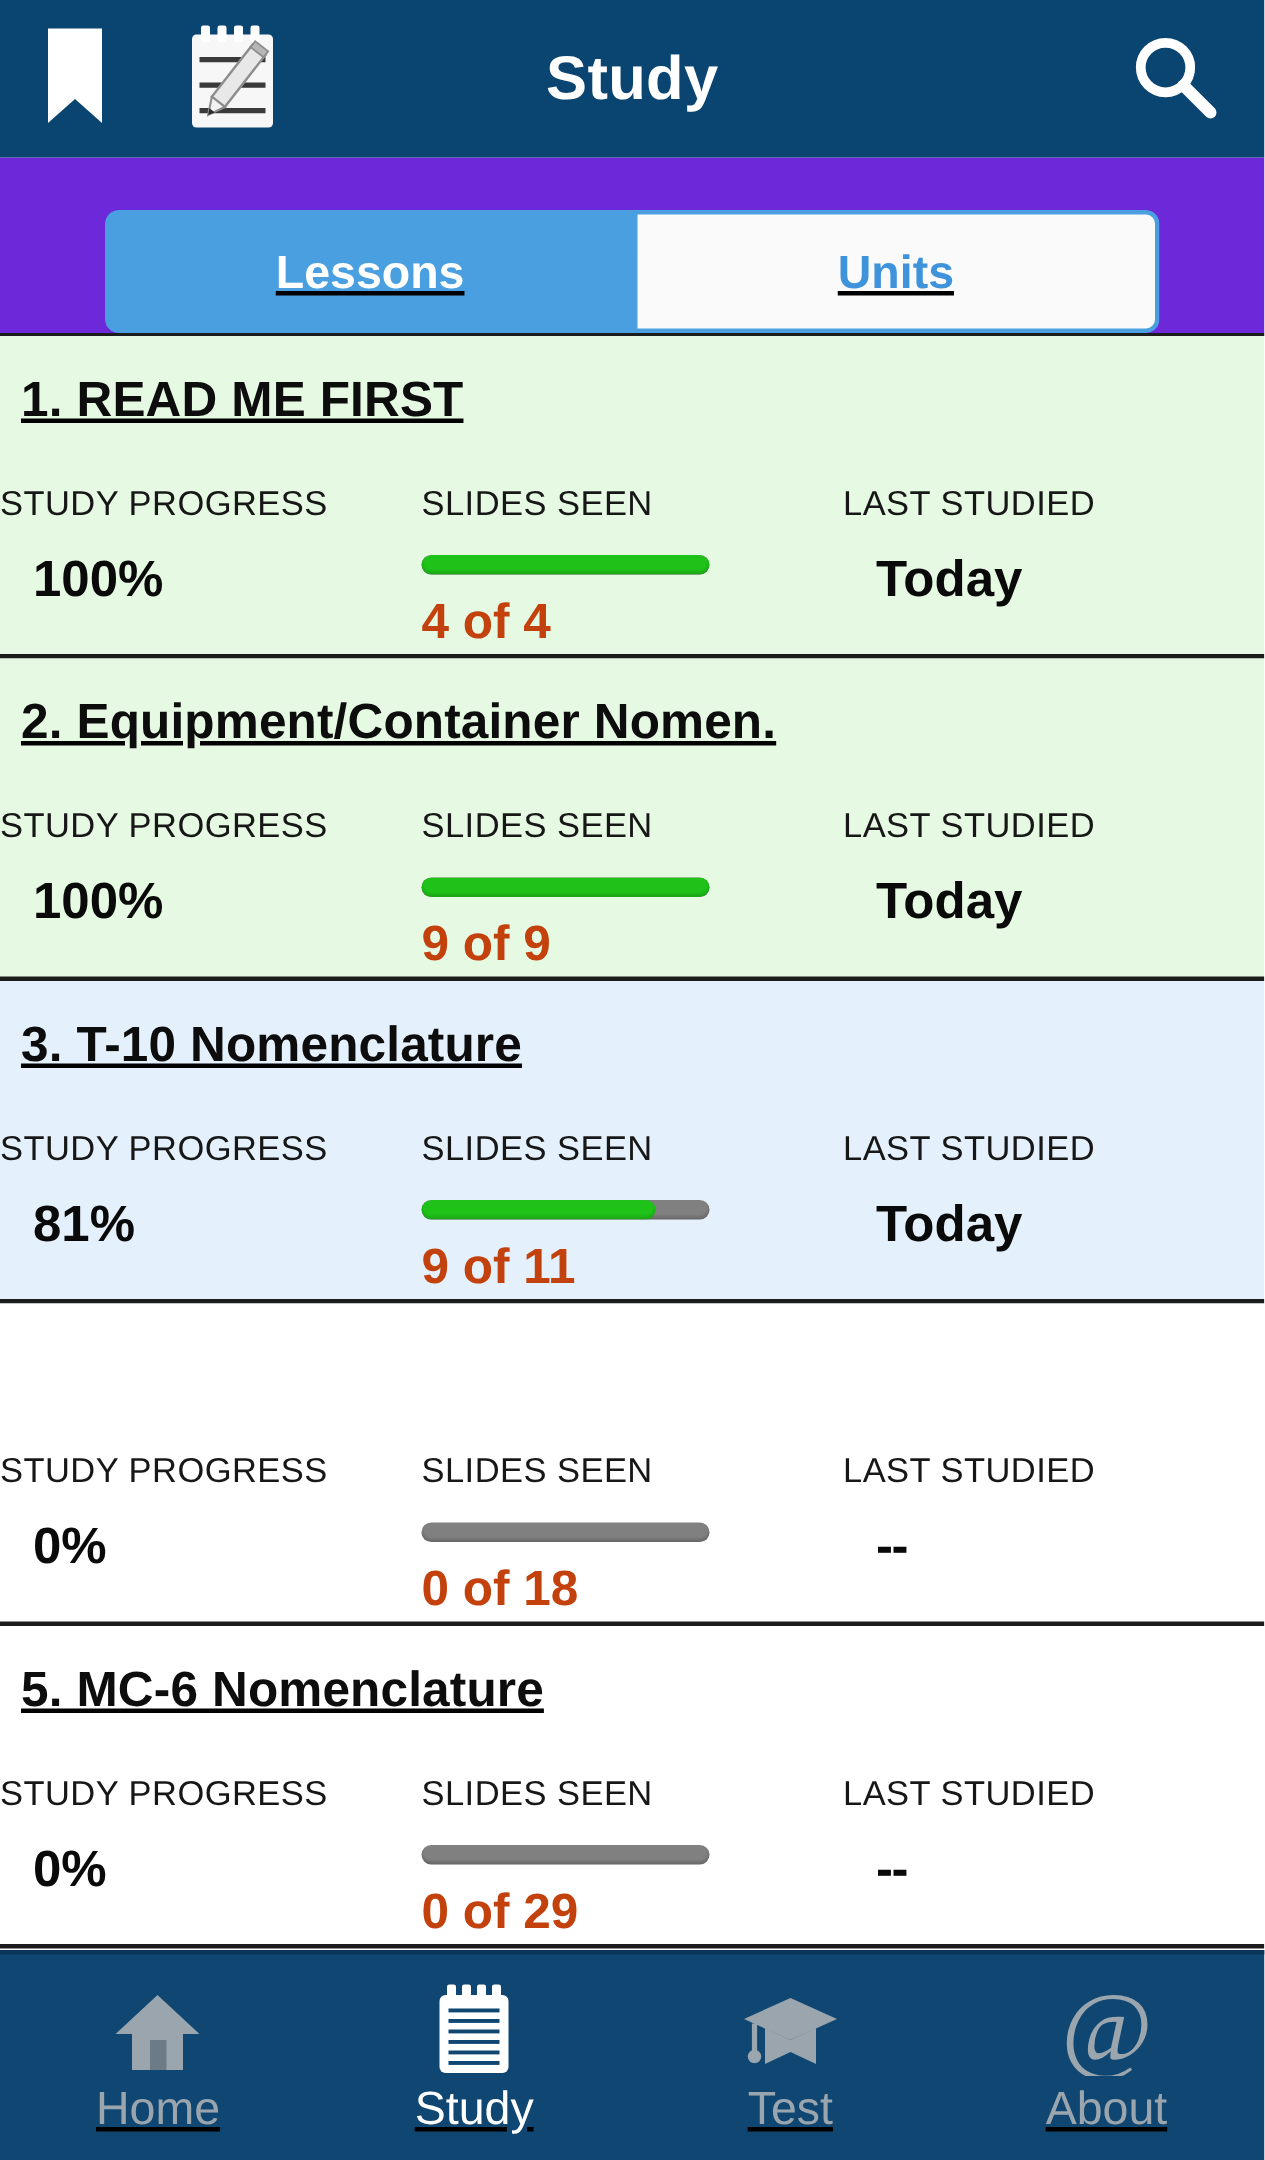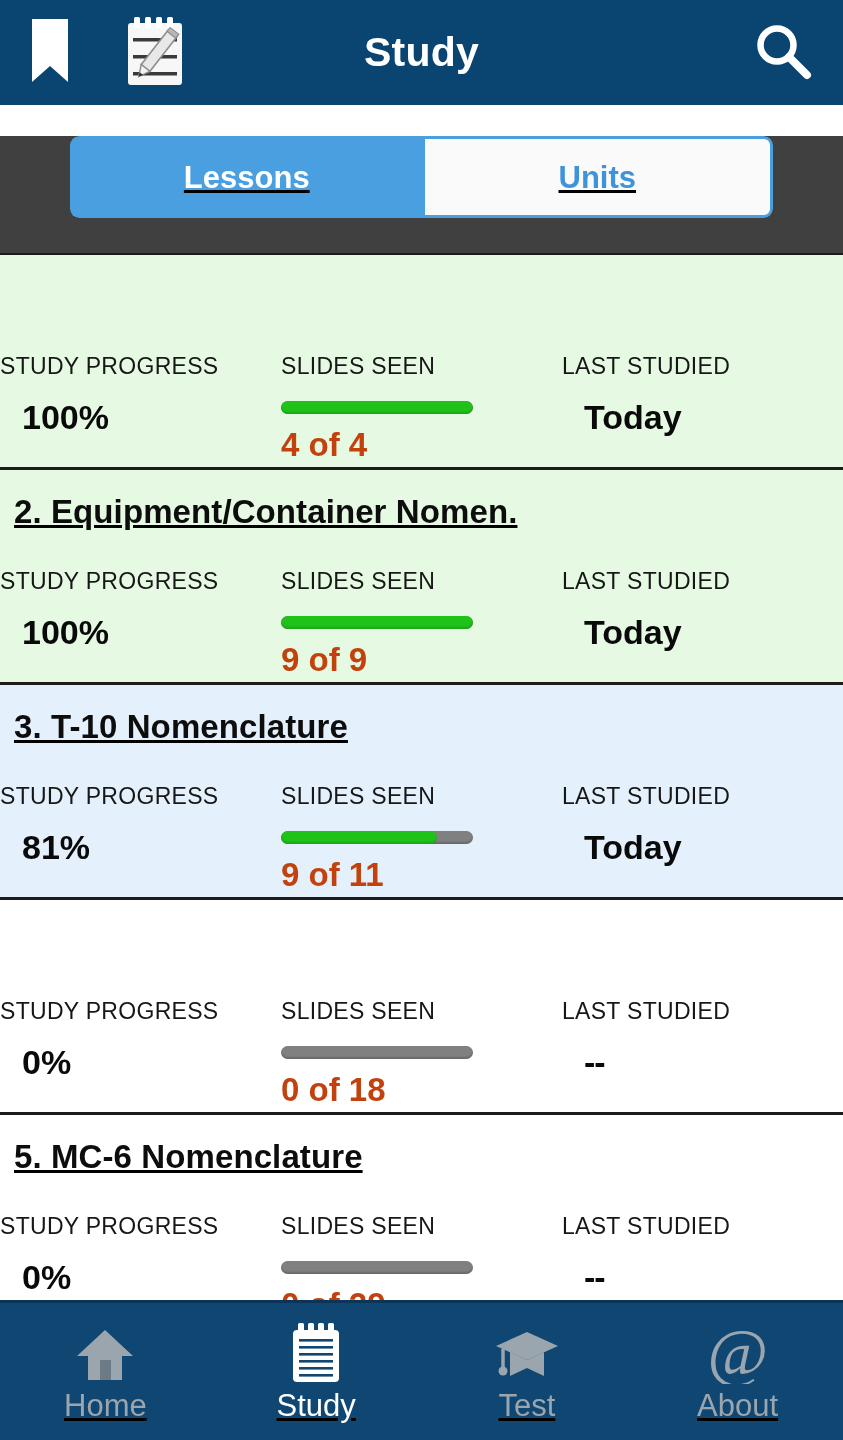--- a/index.html
+++ b/index.html
@@ -69,25 +69,24 @@
 
   .header-right {
     margin-left: auto;
     z-index: 2;
   }
 
   
   .tabbar {
     flex: 0 0 117px;
     height: 117px;
-    background: #404040;
-    display: flex;
-    align-items: flex-start;
+    background: #6d28d9;
+    display: flex;
+    align-items: flex-end;
     justify-content: center;
-    margin-top: 31px;
   }
 
   .segment {
     display: flex;
     width: 703px;
     height: 82px;
     border-radius: 9px;
     overflow: hidden;
   }
 
@@ -303,20 +302,21 @@
   <div class="tabbar">
     <div class="segment">
       <div class="seg-item active">Lessons</div>
       <div class="seg-item inactive">Units</div>
     </div>
   </div>
 
   <div class="lesson-list">
 
     <div class="lesson-row state-done">
+      <div class="lesson-title">1. READ ME FIRST</div>
       <div class="metrics">
         <div class="metric">
           <div class="metric-label">STUDY PROGRESS</div>
           <div class="metric-value">100%</div>
         </div>
         <div class="metric bar-col">
           <div class="metric-label">SLIDES SEEN</div>
           <div class="pbar-track">
             <div class="pbar-fill" style="width: 100%;"></div>
           </div>

